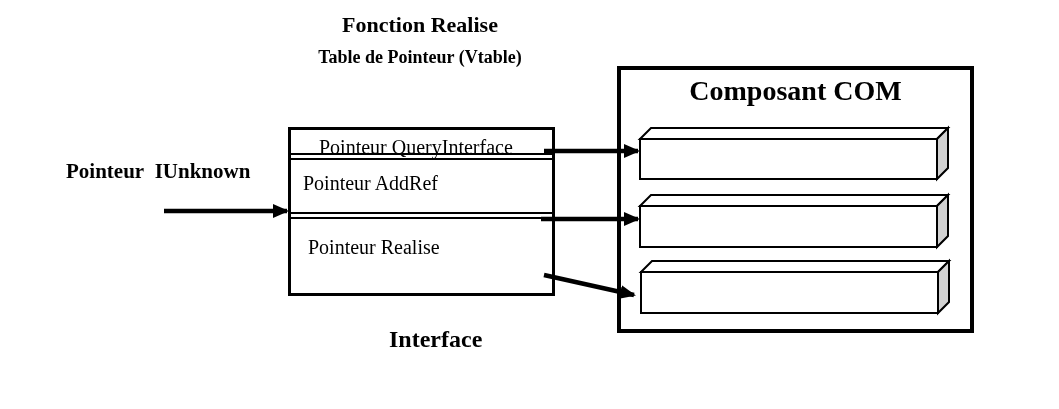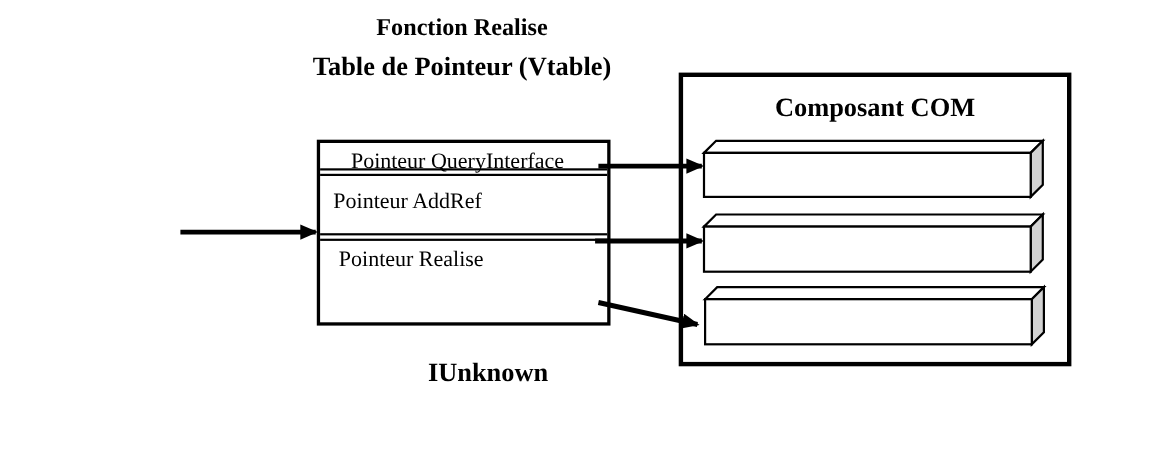--- a/index.html
+++ b/index.html
@@ -21,21 +21,21 @@
   
   .header-block {
     left: 270px; top: 12px; width: 300px;
     text-align: center;
   }
   .header-title {
     font-size: 22px; font-weight: bold; line-height: 1.2;
   }
   .header-subtitle {
     margin-top: 9px;
-    font-size: 24px; font-weight: bold; line-height: 1.2;
+    font-size: 18px; font-weight: bold; line-height: 1.2;
   }
 
   
   .iunknown-label {
     left: 66px; top: 159px;
     font-size: 21px; font-weight: bold; white-space: pre;
   }
 
   
   .vtable {
@@ -45,42 +45,42 @@
     display: flex; flex-direction: column;
     z-index: 2;
   }
   .vt-row {
     font-size: 20px; line-height: 1.15;
     padding-left: 17px; box-sizing: border-box;
     flex: none;
   }
   .vt-row.r1 { height: 23px; padding-top: 6px; padding-left: 28px; }
   .vt-row.r2 { height: 52px; padding-top: 12px; padding-left: 12px; }
-  .vt-row.r3 { flex: 1 1 auto; padding-top: 6px; border-radius: 19px; }
+  .vt-row.r3 { flex: 1 1 auto; padding-top: 17px; border-radius: 19px; }
   .vt-sep {
     flex: none; height: 7px; box-sizing: border-box;
     border-top: 2px solid #000; border-bottom: 2px solid #000;
   }
 
   
   .interface-caption {
     left: 389px; top: 326px;
     font-size: 24px; font-weight: bold;
   }
 
   
   .com-box {
     left: 617px; top: 66px; width: 357px; height: 267px;
     border: 4px solid #000; box-sizing: border-box;
     background: #ffffff;
     z-index: 1;
   }
   .com-title {
-    margin-top: 15px; text-align: center;
-    font-size: 24px; font-weight: bold;
+    margin-top: 5px; text-align: center;
+    font-size: 28px; font-weight: bold;
   }
 
   
   .impl-caption {
     left: 730px; top: 354px;
     font-size: 24px; font-weight: bold;
   }
 
   
   .overlay {
@@ -94,30 +94,31 @@
 </head>
 <body>
 
 <div class="canvas">
 
   <div class="abs header-block">
     <div class="header-title">Fonction Realise</div>
     <div class="header-subtitle">Table de Pointeur (Vtable)</div>
   </div>
 
+  <div class="abs iunknown-label">Pointeur&nbsp; IUnknown</div>
 
   <div class="abs vtable">
     <div class="vt-row r1">Pointeur QueryInterface</div>
     <div class="vt-sep"></div>
     <div class="vt-row r2">Pointeur AddRef</div>
     <div class="vt-sep"></div>
     <div class="vt-row r3">Pointeur Realise</div>
   </div>
 
-  <div class="abs interface-caption">IUnknown</div>
+  <div class="abs interface-caption">Interface</div>
 
   <div class="abs com-box">
     <div class="com-title">Composant COM</div>
   </div>
 
 
   <svg class="overlay" width="1059" height="409" viewBox="0 0 1059 409">
     <defs>
       <marker id="ah" markerUnits="userSpaceOnUse" markerWidth="16" markerHeight="14" viewBox="0 0 16 14" refX="14" refY="7" orient="auto">
         <path d="M0,0 L16,7 L0,14 Z" fill="#000000"></path>

